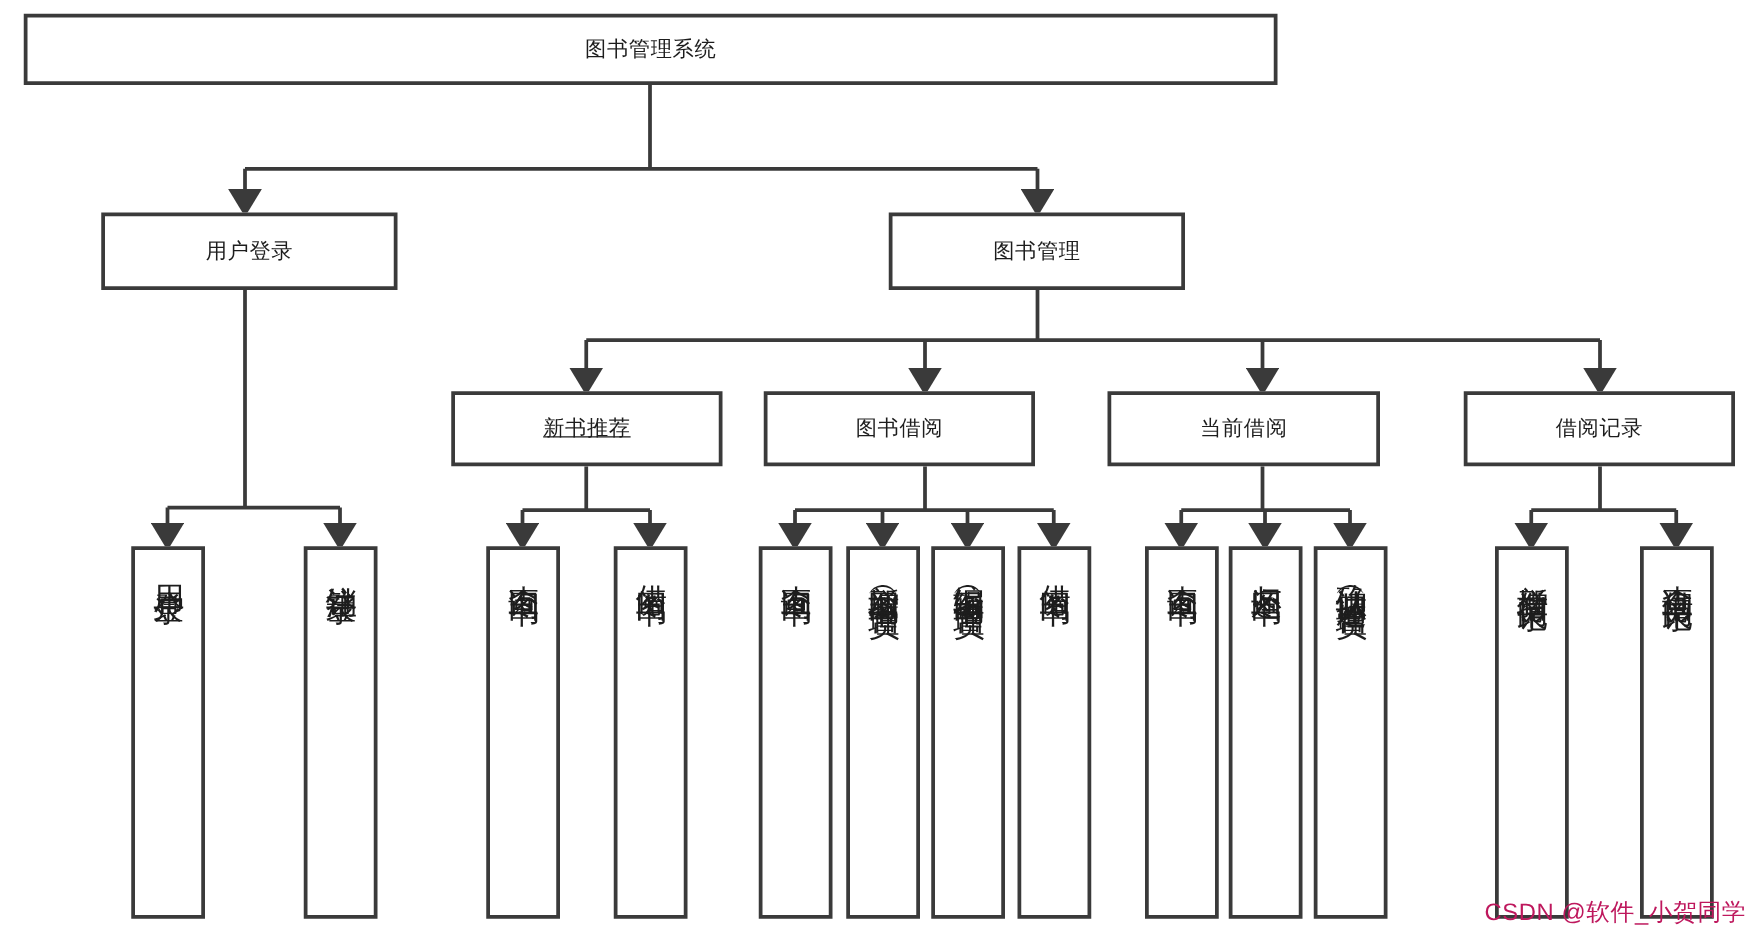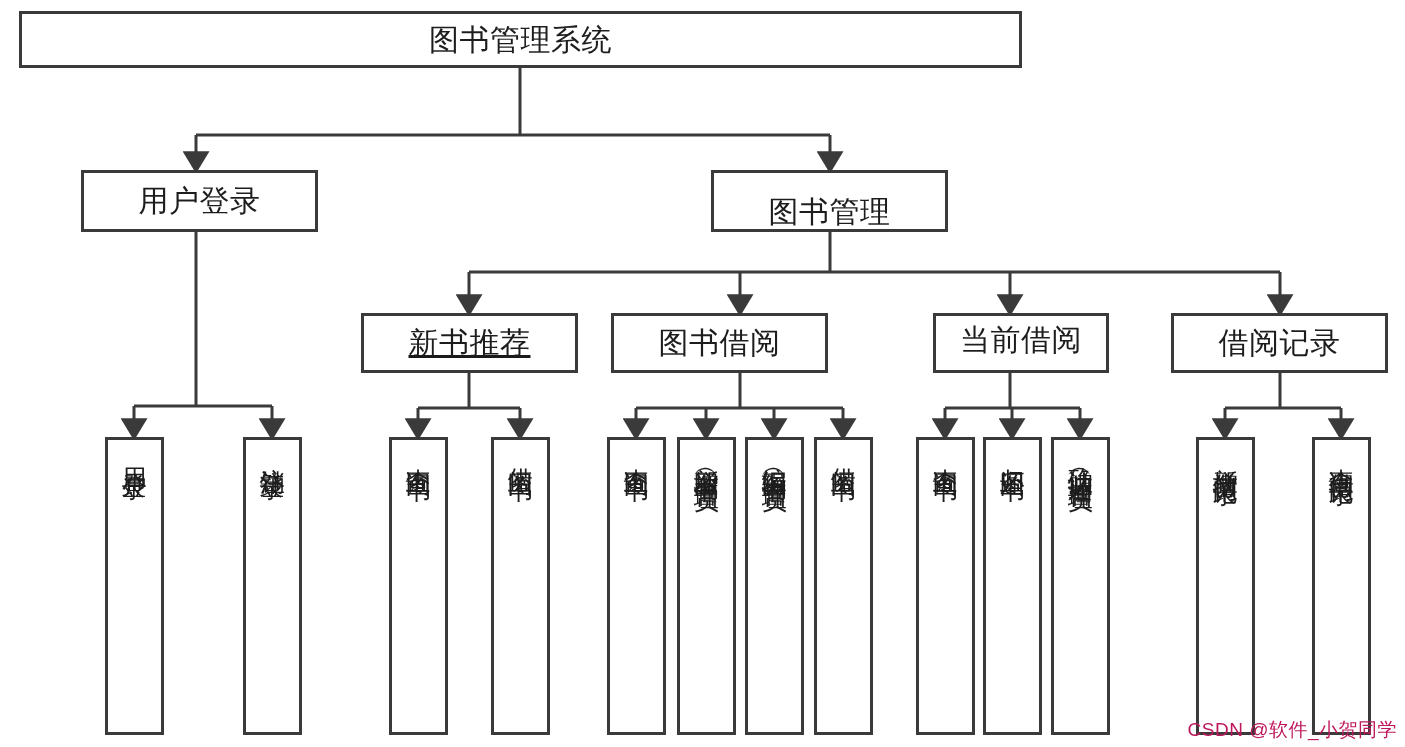--- a/index.html
+++ b/index.html
@@ -33,21 +33,21 @@
   }
   .node .lbl{
     display:block;
     text-align:center;
     line-height:1.12;
     color:#1d1d1d;
     letter-spacing:0.5px;
     white-space:pre-line;
   }
   .node.horiz .lbl{
-    font-size:30px;
+    font-size:17px;
   }
   .node.vert{
     align-items:flex-start;
     justify-content:center;
     padding-top:8px;
   }
   .node.vert .lbl{
     writing-mode:vertical-rl;
     text-orientation:upright;
     font-size:25px;
@@ -119,31 +119,31 @@
     </g>
   </svg>
 
   <div class="node horiz" style="left:19px;top:11px;width:1003px;height:57px;">
     <span class="lbl">图书管理系统</span>
   </div>
 
   <div class="node horiz" style="left:81px;top:170px;width:237px;height:62px;">
     <span class="lbl">用户登录</span>
   </div>
-  <div class="node horiz" style="left:711px;top:170px;width:237px;height:62px;align-items:flex-end;">
+  <div class="node horiz" style="left:711px;top:170px;width:237px;height:62px;">
     <span class="lbl">图书管理</span>
   </div>
 
   <div class="node horiz" style="left:361px;top:313px;width:217px;height:60px;text-decoration:underline;">
     <span class="lbl">新书推荐</span>
   </div>
   <div class="node horiz" style="left:611px;top:313px;width:217px;height:60px;">
     <span class="lbl">图书借阅</span>
   </div>
-  <div class="node horiz" style="left:933px;top:313px;width:176px;height:60px;font-family:Liberation Mono, monospace;">
+  <div class="node horiz" style="left:886px;top:313px;width:218px;height:60px;">
     <span class="lbl">当前借阅</span>
   </div>
   <div class="node horiz" style="left:1171px;top:313px;width:217px;height:60px;">
     <span class="lbl">借阅记录</span>
   </div>
 
   <div class="node vert" style="left:105px;top:437px;width:59px;height:298px;">
     <span class="lbl">用户登录</span>
   </div>
   <div class="node vert" style="left:243px;top:437px;width:59px;height:298px;">

